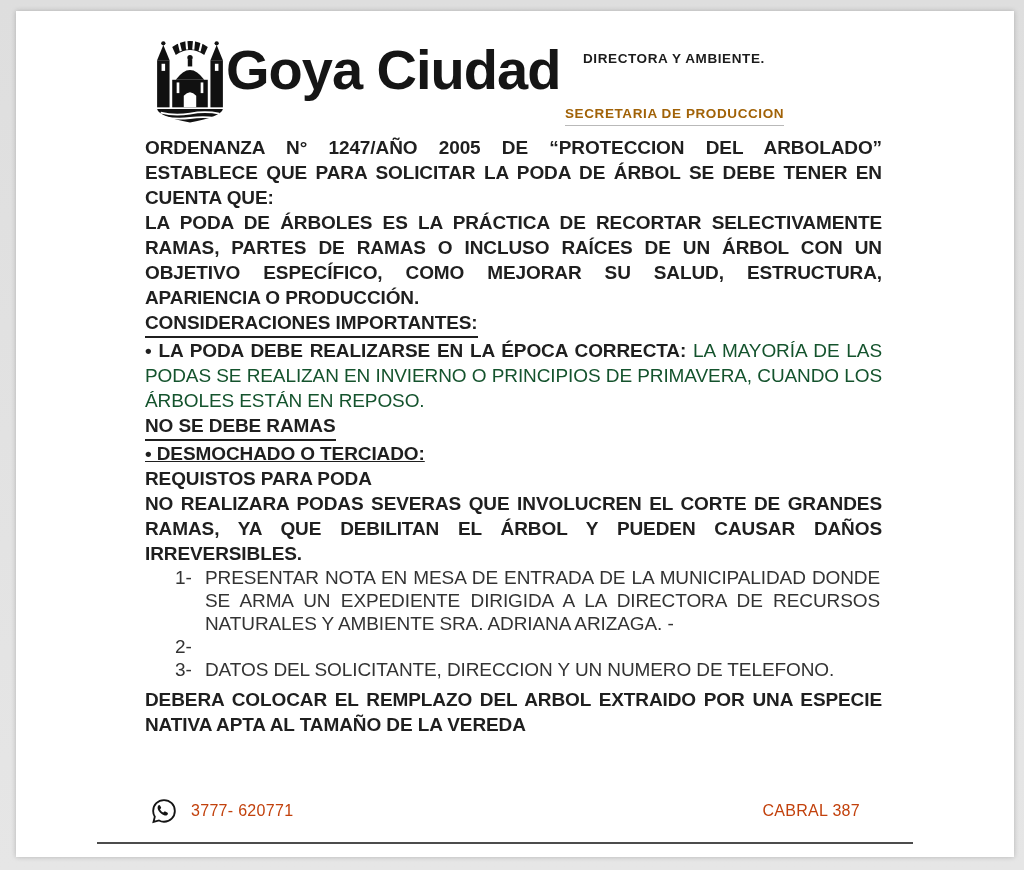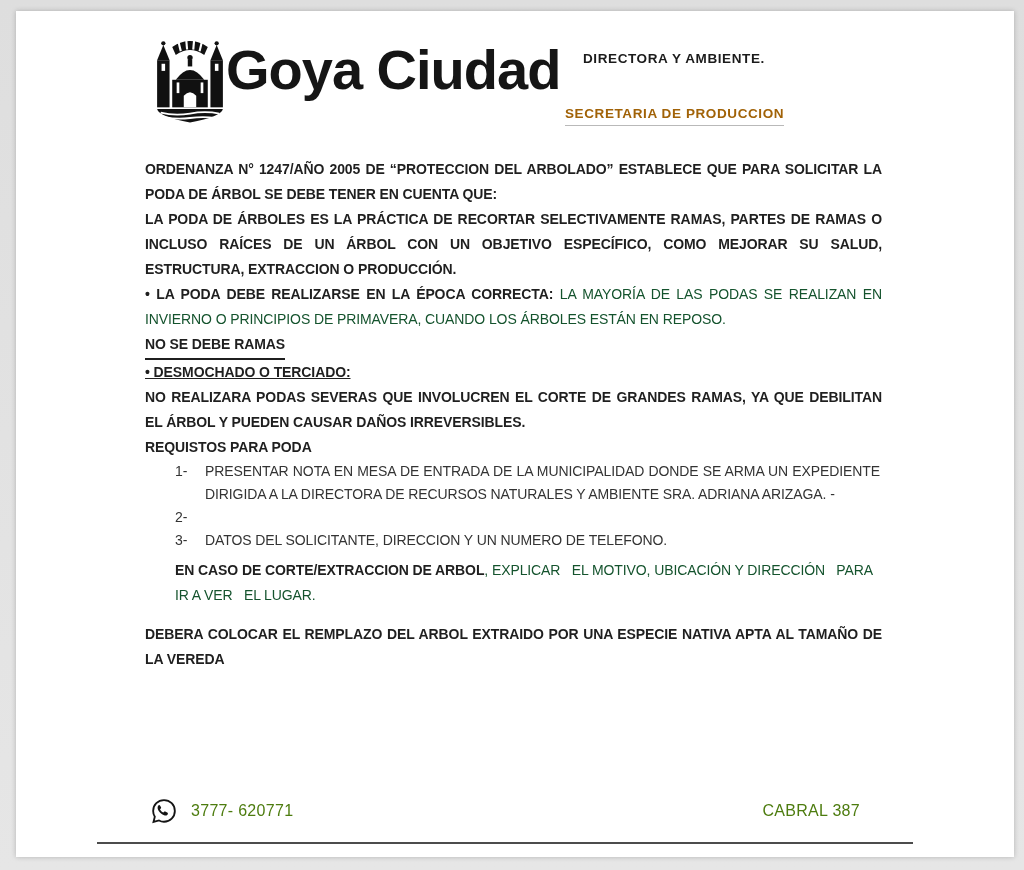--- a/index.html
+++ b/index.html
@@ -28,22 +28,22 @@
     font-size:13.5px;font-weight:700;letter-spacing:.6px;
     line-height:21px;color:#1b1b1b;white-space:nowrap;
   }
   .secretaria{
     position:absolute;left:549px;top:95px;
     font-size:13.5px;font-weight:700;letter-spacing:.6px;color:#a16207;
     padding-bottom:4px;border-bottom:1.5px solid #b9b9b9;white-space:nowrap;
   }
   
   .content{
-    position:absolute;left:129px;top:146px;width:737px;
-    font-size:14px;color:#222;letter-spacing:-.1px;
+    position:absolute;left:129px;top:124px;width:737px;
+    font-size:19px;color:#222;letter-spacing:-.1px;
   }
   .content p{margin:0;line-height:25px;}
   .b{font-weight:700;color:#1f1f1f;}
   .r{font-weight:400;color:#14532d;}
   .just{text-align:justify;}
   .u-span{display:inline-block;border-bottom:2px solid #1f1f1f;padding-bottom:1px;}
   .p1{margin-bottom:9px;}
   .p2{margin-bottom:8px;}
   .h-cons{margin-bottom:12px;}
   .bullet1{margin-bottom:13px;}
@@ -53,21 +53,21 @@
   .h-req{margin-bottom:17px;}
   .list{margin-bottom:6px;font-weight:400;color:#333;}
   .li{display:flex;padding-left:30px;line-height:23px;}
   .li .num{width:30px;flex:none;}
   .li .txt{width:675px;text-align:justify;}
   .caso{padding-left:30px;width:707px;white-space:pre-wrap;margin-bottom:14px !important;}
   
   .footer{
     position:absolute;left:134px;top:786px;width:710px;
     display:flex;align-items:center;
-    font-size:16px;color:#4d7c0f;
+    font-size:16px;color:#c2410c;
   }
   .wa{width:28px;height:28px;display:inline-block;}
   .phone{margin-left:13px;letter-spacing:.3px;}
   .addr{margin-left:auto;letter-spacing:.3px;}
   .rule{position:absolute;left:81px;top:831px;width:816px;height:2px;background:#4c4c4c;}
 </style>
 </head>
 <body>
 
 <div class="scene">
@@ -107,49 +107,49 @@
     <div class="brand">Goya Ciudad</div>
 
     <div class="dept">
       <div>DIRECTORA Y AMBIENTE.</div>
     </div>
     <div class="secretaria">SECRETARIA DE PRODUCCION</div>
 
     <div class="content">
       <p class="b just p1">ORDENANZA N° 1247/AÑO 2005 DE “PROTECCION DEL ARBOLADO” ESTABLECE QUE PARA SOLICITAR LA PODA DE ÁRBOL SE DEBE TENER EN CUENTA QUE:</p>
 
-      <p class="b just p2">LA PODA DE ÁRBOLES ES LA PRÁCTICA DE RECORTAR SELECTIVAMENTE RAMAS, PARTES DE RAMAS O INCLUSO RAÍCES DE UN ÁRBOL CON UN OBJETIVO ESPECÍFICO, COMO MEJORAR SU SALUD, ESTRUCTURA, EXTRACCION O PRODUCCIÓN.</p>
+      <p class="b just p2">LA PODA DE ÁRBOLES ES LA PRÁCTICA DE RECORTAR SELECTIVAMENTE RAMAS, PARTES DE RAMAS O INCLUSO RAÍCES DE UN ÁRBOL CON UN OBJETIVO ESPECÍFICO, COMO MEJORAR SU SALUD, ESTRUCTURA, APARIENCIA O PRODUCCIÓN.</p>
 
+      <p class="h-cons"><span class="b u-span">CONSIDERACIONES IMPORTANTES:</span></p>
 
       <p class="just bullet1"><span class="b">• LA PODA DEBE REALIZARSE EN LA ÉPOCA CORRECTA: </span><span class="r">LA MAYORÍA DE LAS PODAS SE REALIZAN EN INVIERNO O PRINCIPIOS DE PRIMAVERA, CUANDO LOS ÁRBOLES ESTÁN EN REPOSO.</span></p>
 
       <p class="h-nohacer"><span class="b u-span">NO SE DEBE RAMAS</span></p>
 
       <p class="b bullet2">• DESMOCHADO O TERCIADO:</p>
 
+      <p class="b h-req">REQUISTOS PARA PODA</p>
+
       <p class="b just p3">NO REALIZARA PODAS SEVERAS QUE INVOLUCREN EL CORTE DE GRANDES RAMAS, YA QUE DEBILITAN EL ÁRBOL Y PUEDEN CAUSAR DAÑOS IRREVERSIBLES.</p>
-
-      <p class="b h-req">REQUISTOS PARA PODA</p>
 
       <div class="list">
         <div class="li">
           <span class="num">1-</span>
           <span class="txt">PRESENTAR NOTA EN MESA DE ENTRADA DE LA MUNICIPALIDAD DONDE SE ARMA UN EXPEDIENTE DIRIGIDA A LA DIRECTORA DE RECURSOS NATURALES Y AMBIENTE SRA. ADRIANA ARIZAGA. -</span>
         </div>
         <div class="li">
           <span class="num">2-</span>
           <span class="txt"></span>
         </div>
         <div class="li">
           <span class="num">3-</span>
           <span class="txt">DATOS DEL SOLICITANTE, DIRECCION Y UN NUMERO DE TELEFONO.</span>
         </div>
       </div>
 
-      <p class="caso"><span class="b">EN CASO DE CORTE/EXTRACCION DE ARBOL</span><span class="r">, EXPLICAR   EL MOTIVO, UBICACIÓN Y DIRECCIÓN   PARA IR A VER   EL LUGAR.</span></p>
 
       <p class="b just">DEBERA COLOCAR EL REMPLAZO DEL ARBOL EXTRAIDO POR UNA ESPECIE NATIVA APTA AL TAMAÑO DE LA VEREDA</p>
     </div>
 
     <div class="footer">
       <span class="wa">
         <svg viewBox="0 0 32 32" width="28" height="28" xmlns="http://www.w3.org/2000/svg">
           <path d="M16,3.5 C9.1,3.5 3.6,9 3.6,15.9 c0,2.4 0.7,4.7 1.9,6.6 L4,28.5 l6.3-1.7 c1.8,1 3.7,1.5 5.7,1.5 6.9,0 12.4-5.5 12.4-12.4 S22.9,3.5 16,3.5 Z" fill="none" stroke="#141414" stroke-width="2.1"></path>
           <path d="M11.6,9.9 c-0.6-1.1-1.7-0.9-2.3,0.1 -0.9,1.4-0.9,3.4 0.5,5.6 1.6,2.5 3.8,4.4 6.3,5.2 2,0.7 3.6,0.1 4.2-1.1 0.4-0.8 0.1-1.5-0.7-1.9 l-2.2-1.1 c-0.6-0.3-1.1-0.2-1.5,0.3 l-0.7,0.8 c-1.7-0.8-3-2.1-3.8-3.8 l0.9-0.8 c0.5-0.4 0.6-1 0.3-1.5 Z" fill="#141414"></path>
         </svg>

